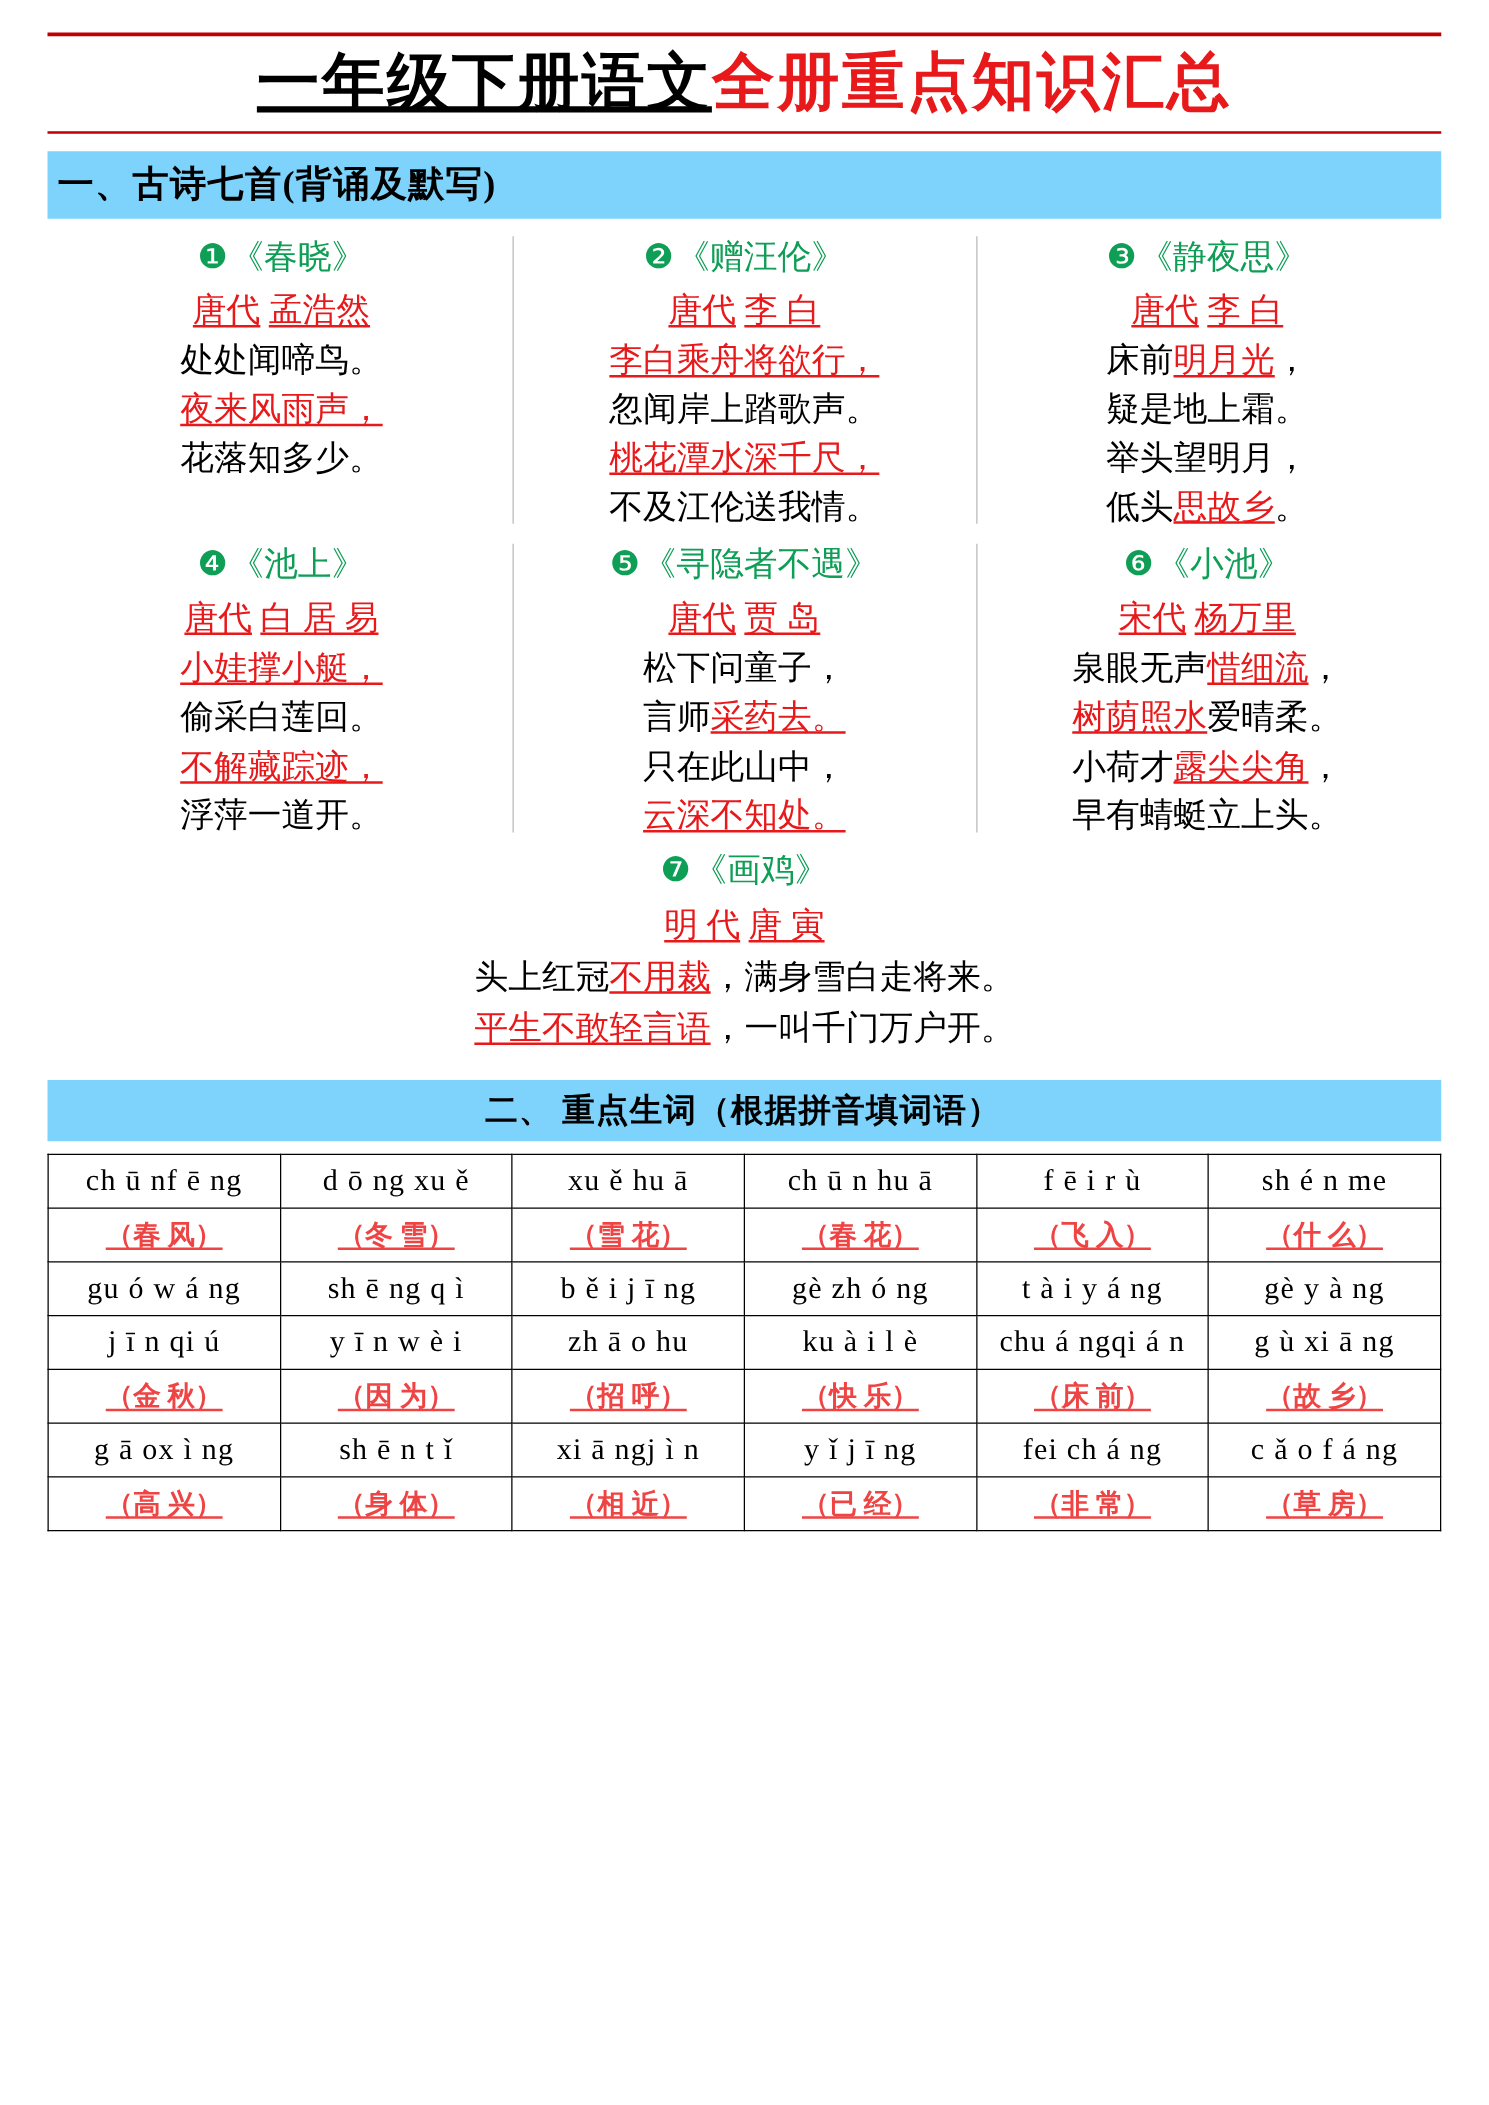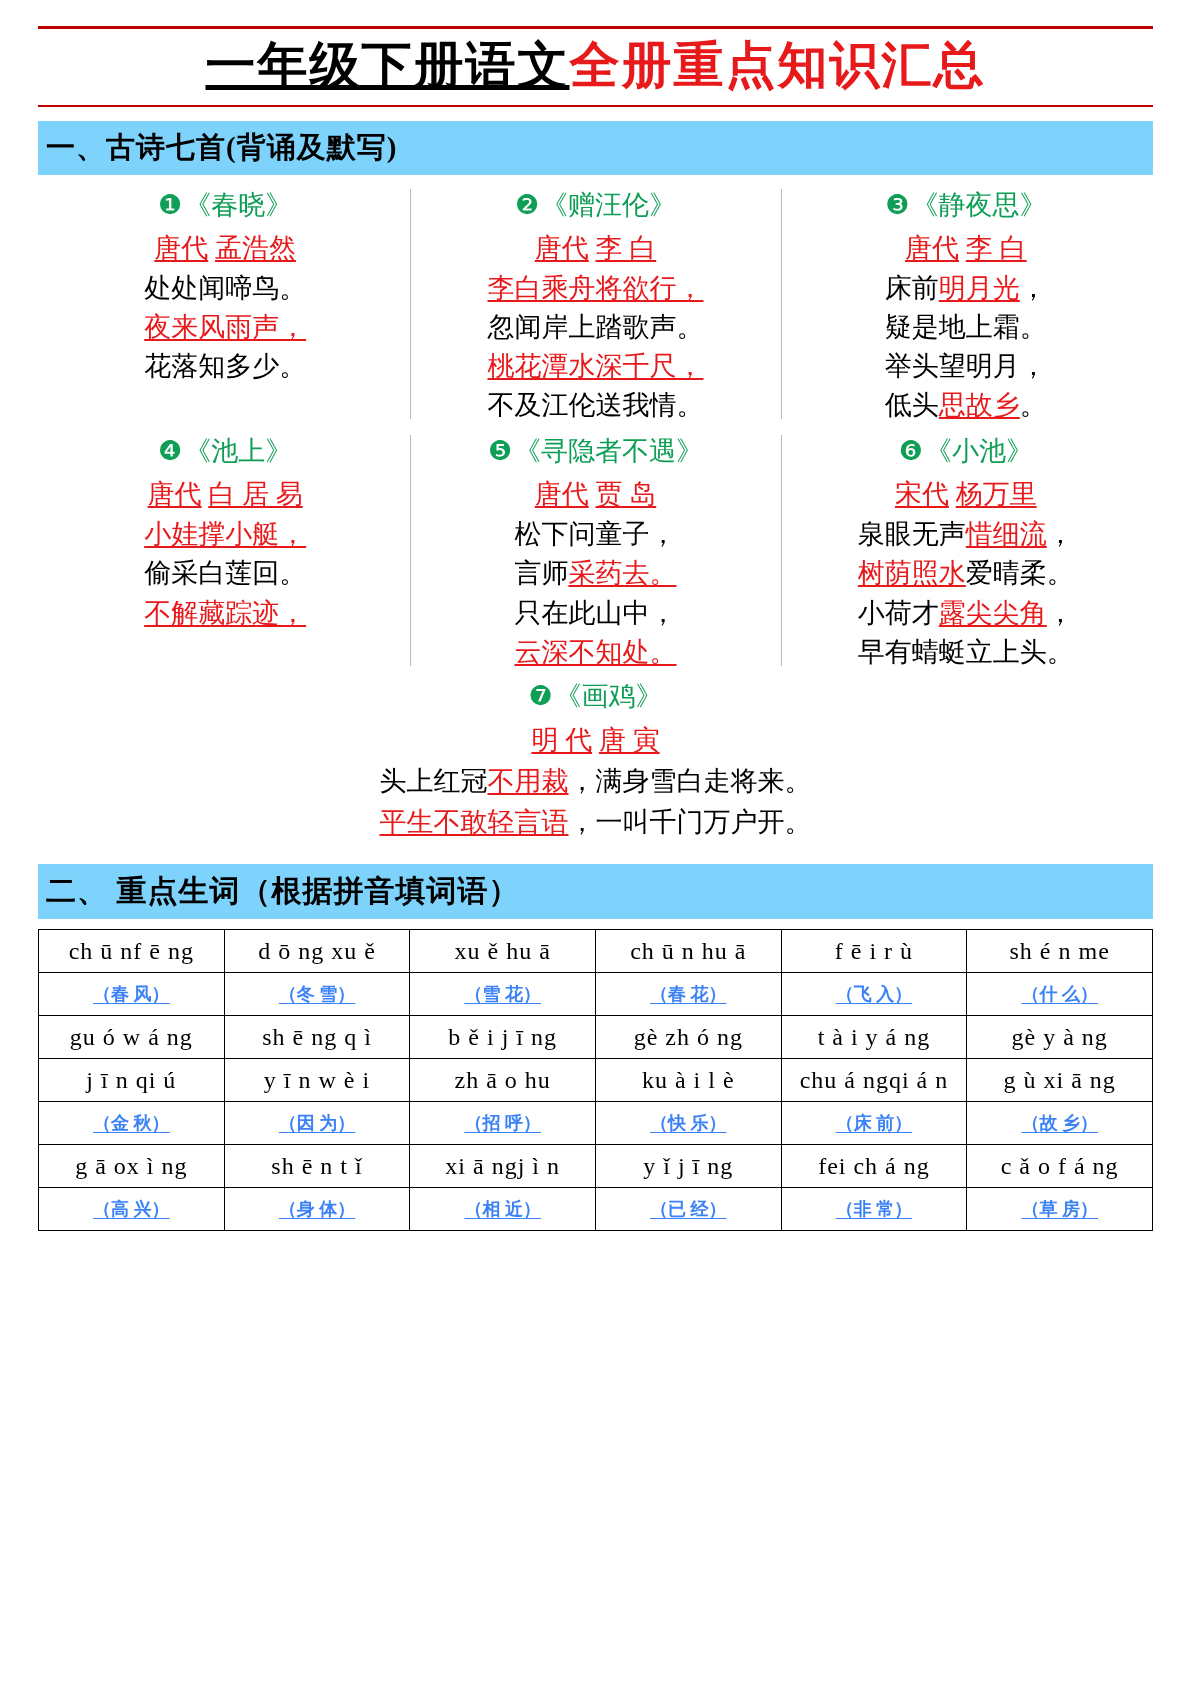--- a/index.html
+++ b/index.html
@@ -45,21 +45,22 @@
   .section-head {
     margin: 14px 38px 0 38px;
     background: #7dd3fc;
     font-size: 29px;
     font-weight: bold;
     padding: 7px 10px 7px 8px;
     letter-spacing: 1px;
   }
   .section-head.two {
     margin-top: 22px;
-    font-size: 30px;
+    font-size: 26px;
+    text-align: center;
   }
 
   
   .poems {
     margin: 6px 40px 0 40px;
     position: relative;
   }
   .poem-row {
     display: flex;
     position: relative;
@@ -121,22 +122,22 @@
     height: 38px;
     padding: 2px 0;
   }
   .pinyin {
     font-size: 24px;
     letter-spacing: 1px;
     font-family: "Liberation Serif", "DejaVu Serif", serif;
     white-space: nowrap;
   }
   .word {
-    font-size: 18px;
-    color: #3b82f6;
+    font-size: 22px;
+    color: #ef4444;
     font-weight: bold;
     white-space: nowrap;
   }
   .word .inner {
     text-decoration: underline;
     text-underline-offset: 3px;
   }
 </style>
 </head>
 <body>
@@ -203,20 +204,21 @@
       <div class="poem-col">
         <div class="poem-title">
           <span class="num">❹</span><span class="tname">《池上》</span>
         </div>
         <div class="poem-line author">
           <span class="ru">唐代</span><span class="k">&nbsp;</span><span class="ru">白 居 易</span>
         </div>
         <div class="poem-line"><span class="ru">小娃撑小艇，</span></div>
         <div class="poem-line"><span class="k">偷采白莲回。</span></div>
         <div class="poem-line"><span class="ru">不解藏踪迹，</span></div>
+        <div class="poem-line"><span class="k">浮萍一道开。</span></div>
       </div>
 
       <div class="poem-col">
         <div class="poem-title">
           <span class="num">❺</span><span class="tname">《寻隐者不遇》</span>
         </div>
         <div class="poem-line author">
           <span class="ru">唐代</span><span class="k">&nbsp;</span><span class="ru">贾 岛</span>
         </div>
         <div class="poem-line"><span class="k">松下问童子，</span></div>

